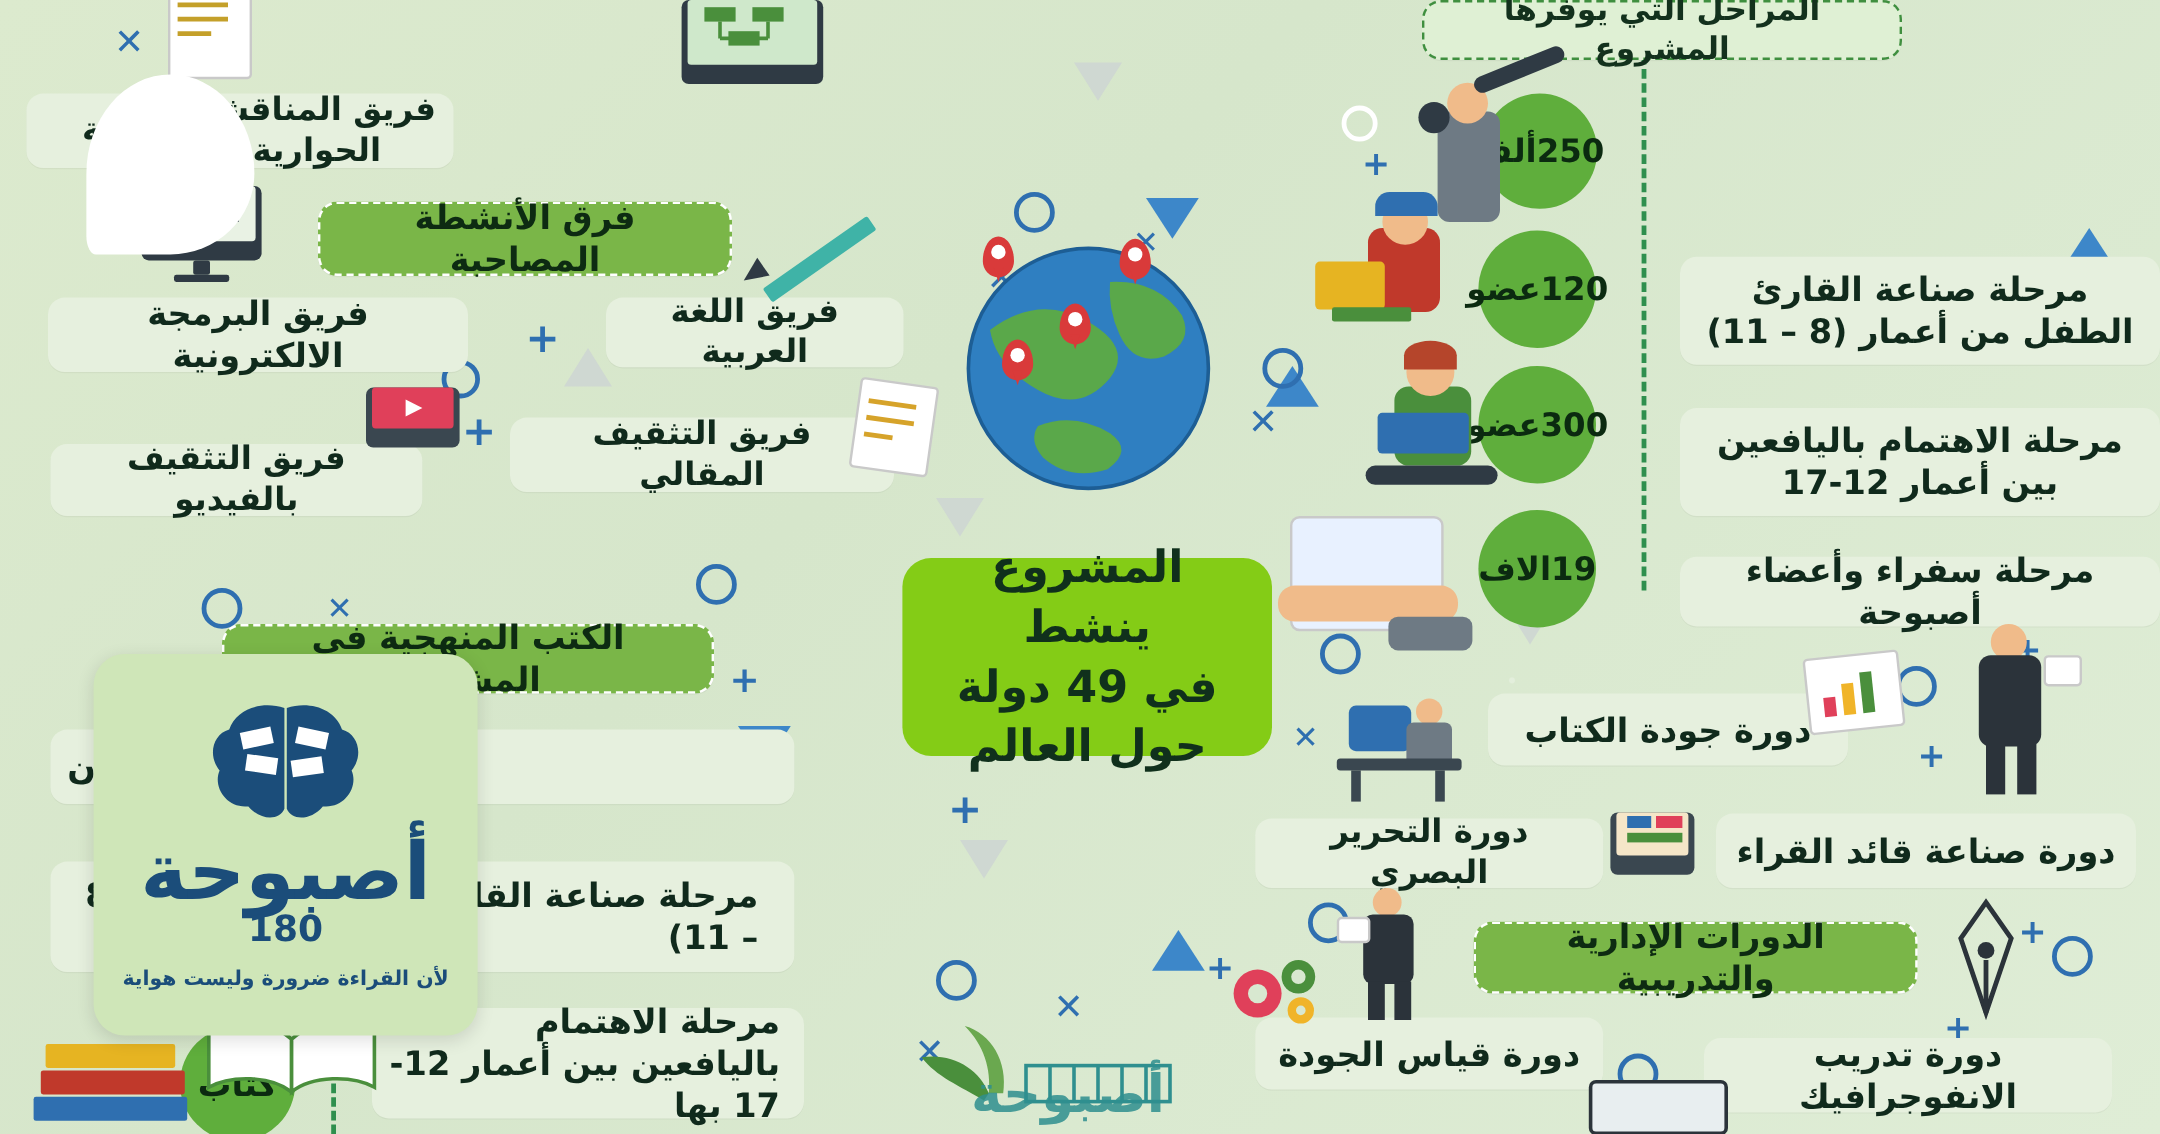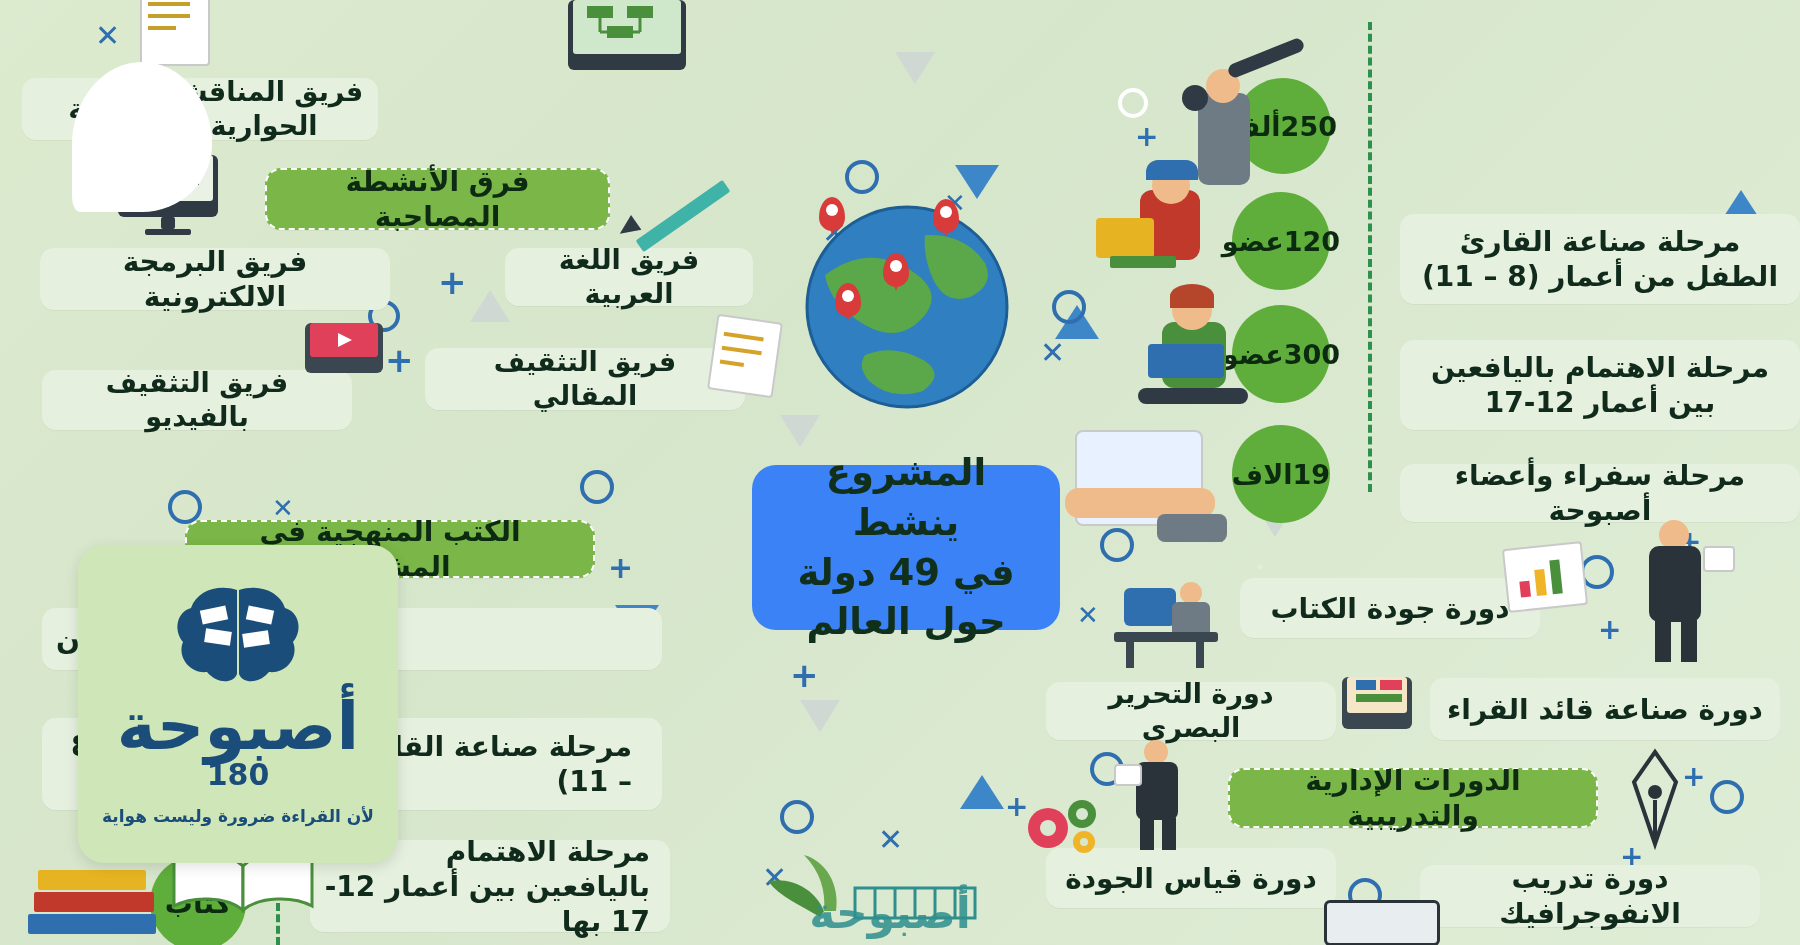--- a/index.html
+++ b/index.html
@@ -45,21 +45,21 @@
   .statcircle{
     position:absolute;border-radius:50%;
     background:#5fae3c;color:#0b2a10;
     display:flex;align-items:center;justify-content:center;
     font-weight:800;
   }
 
   
   .centerbox{
     position:absolute;
-    background:#3b82f6;border-radius:24px;
+    background:#84cc16;border-radius:24px;
     display:flex;align-items:center;justify-content:center;
     text-align:center;font-weight:800;color:#10301c;
     line-height:1.35;
     padding:10px 18px;box-sizing:border-box;
   }
 
   
   .tri{position:absolute;width:0;height:0;}
   .tri.blue{border-left:22px solid transparent;border-right:22px solid transparent;border-top:34px solid #3d87c9;}
   .tri.blue.up{border-top:none;border-bottom:34px solid #3d87c9;}
@@ -188,20 +188,23 @@
   </div>
 
   <div class="pill lite" style="left:42px;top:370px;width:310px;height:60px;font-size:27px;">
     <span>فريق التثقيف بالفيديو</span>
   </div>
 
   <div class="pill lite" style="left:425px;top:348px;width:320px;height:62px;font-size:27px;">
     <span>فريق التثقيف المقالي</span>
   </div>
 
+  <div class="pill hdr" style="left:1185px;top:0px;width:400px;height:50px;font-size:26px;">
+    <span>المراحل التي يوفرها المشروع</span>
+  </div>
 
 
   <div class="pill lite" style="left:1400px;top:214px;width:400px;height:90px;font-size:28px;">
     <span>مرحلة صناعة القارئ الطفل من أعمار (8 – 11)</span>
   </div>
 
   <div class="pill lite" style="left:1400px;top:340px;width:400px;height:90px;font-size:28px;">
     <span>مرحلة الاهتمام باليافعين بين أعمار 12-17</span>
   </div>
 

